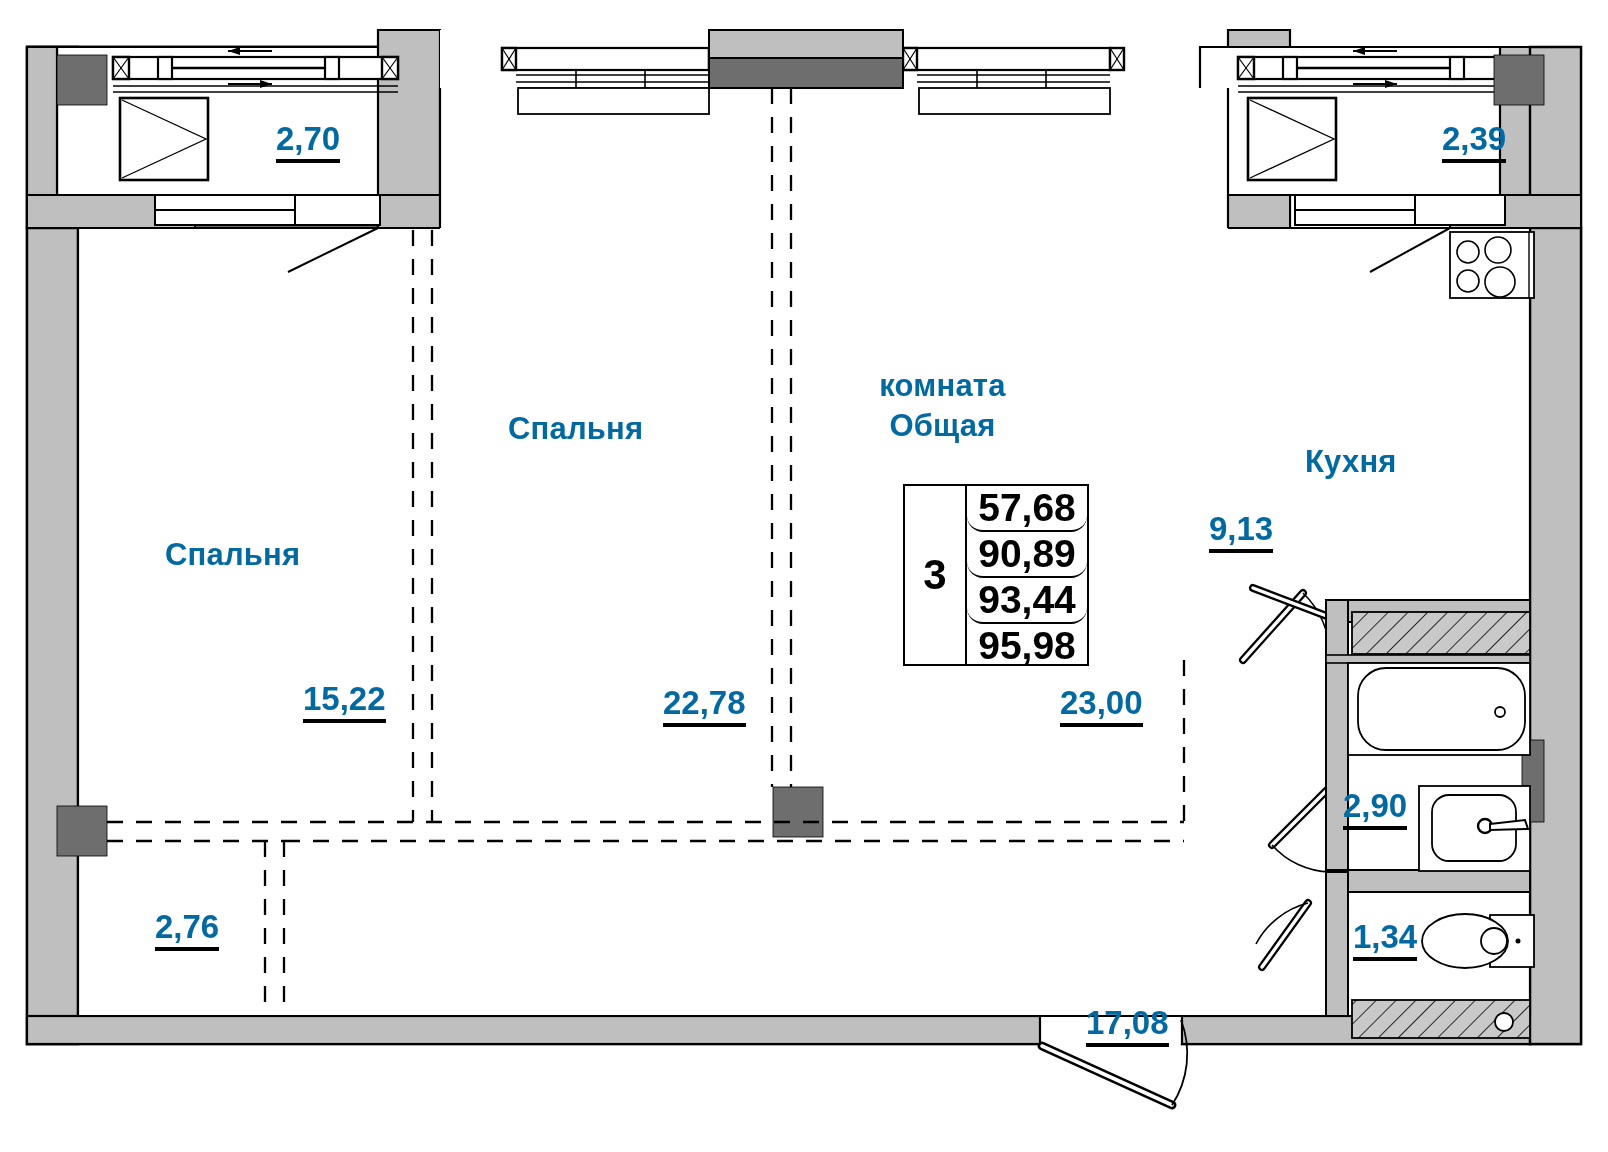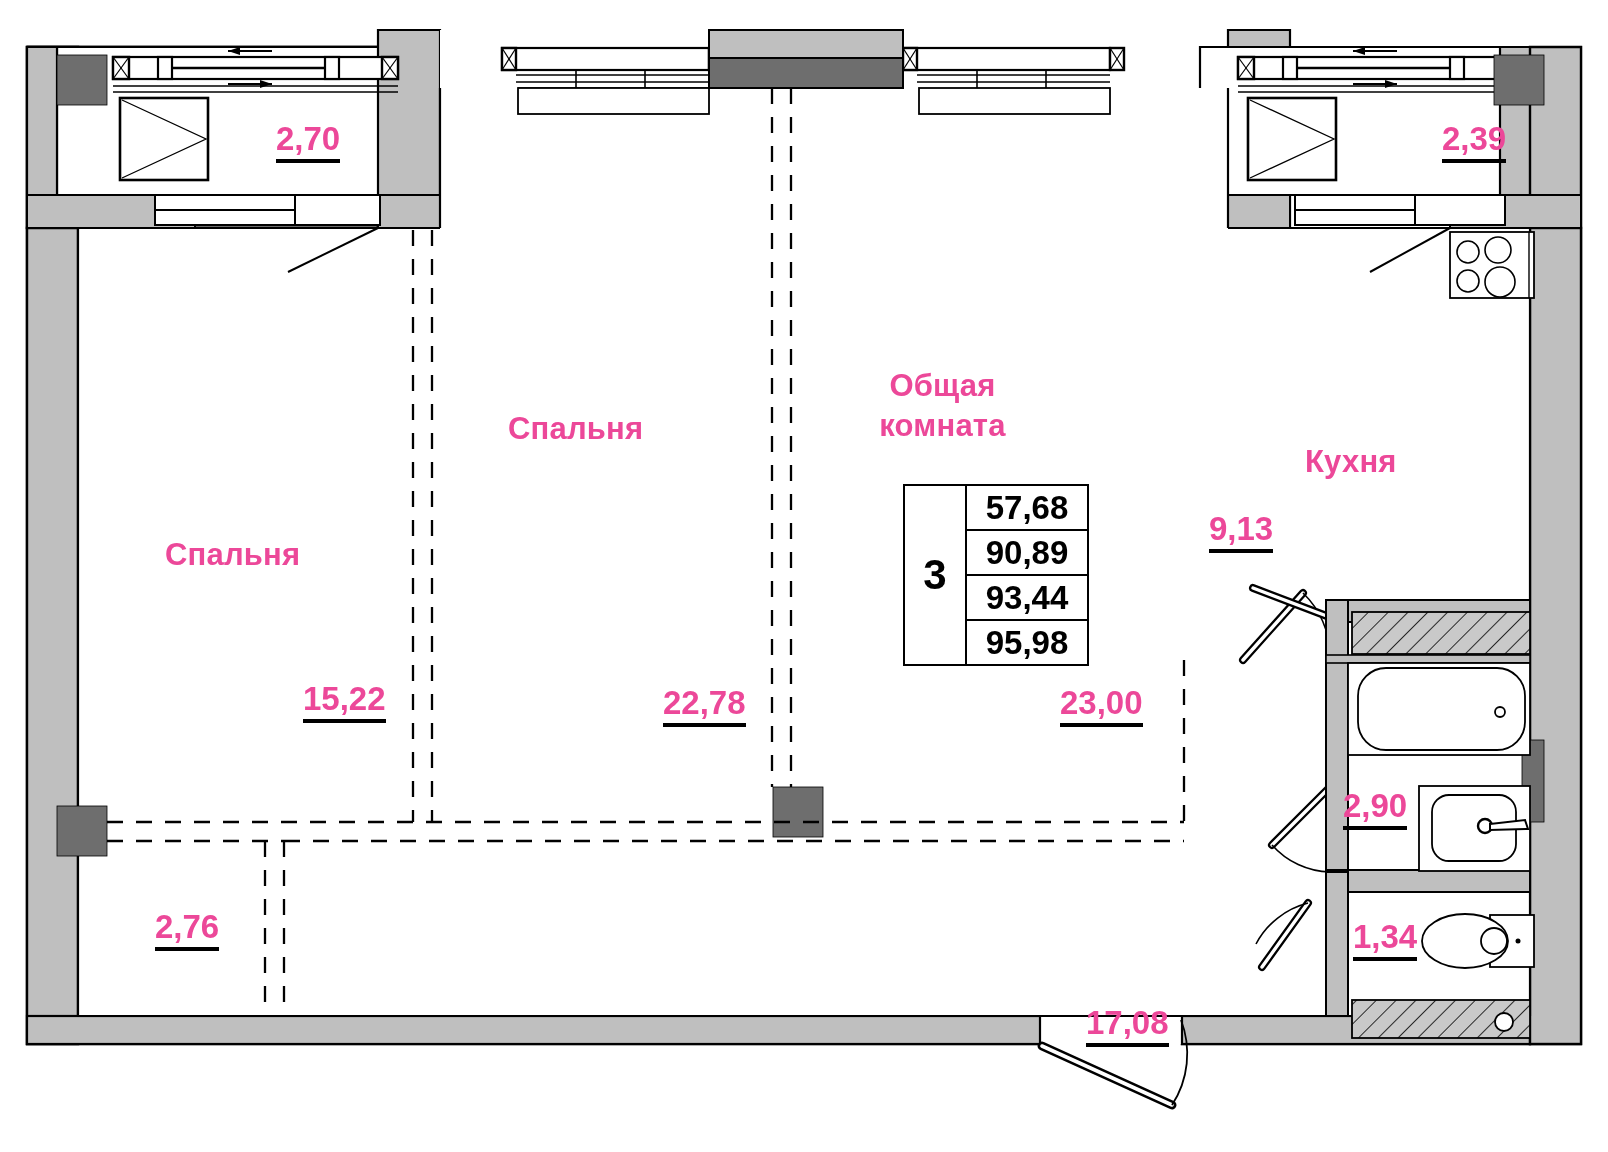--- a/index.html
+++ b/index.html
@@ -1,30 +1,30 @@
 <!DOCTYPE html>
 <html><head>
 <meta charset="utf-8">
 <style>
   html,body{margin:0;padding:0;background:#ffffff;}
   body{font-family:"Liberation Sans",sans-serif;}
   #stage{position:relative;width:1608px;height:1152px;background:#fff;overflow:hidden;}
   #plan{position:absolute;left:0;top:0;width:1608px;height:1152px;}
-  .lbl{position:absolute;color:#ec4899;white-space:nowrap;}
+  .lbl{position:absolute;color:#0369a1;white-space:nowrap;}
   .room-name{font-size:31px;font-weight:bold;letter-spacing:.2px;}
   .room-name.two{line-height:40px;text-align:center;}
   .area{font-size:33px;font-weight:bold;border-bottom:4px solid #000;padding-bottom:1px;}
   
   #flat-table{position:absolute;left:903px;top:484px;width:186px;height:182px;
       border:2.5px solid #000;box-sizing:border-box;display:flex;background:#fff;}
   #flat-rooms{width:62px;display:flex;align-items:center;justify-content:center;
       font-size:42px;font-weight:bold;border-right:2.5px solid #000;box-sizing:border-box;}
   #flat-areas{flex:1;display:flex;flex-direction:column;}
   #flat-areas .frow{flex:1;display:flex;align-items:center;justify-content:center;
-      font-size:33px;font-weight:bold;border-bottom:2.5px solid #000;box-sizing:border-box;}
+      font-size:39px;font-weight:bold;border-bottom:2.5px solid #000;box-sizing:border-box;border-radius:16px;}
   #flat-areas .frow:last-child{border-bottom:none;}
 </style>
 </head>
 <body>
 
 <div id="stage">
 
   <svg id="plan" viewBox="0 0 1608 1152">
     <defs>
       <pattern id="hatch45" width="14" height="14" patternTransform="rotate(45)" patternUnits="userSpaceOnUse">
@@ -274,22 +274,22 @@
     </g>
   </svg>
 
   <div class="lbl room-name" style="left:165px;top:537px;">Спальня</div>
   <div class="lbl area" style="left:303px;top:680px;">15,22</div>
 
   <div class="lbl room-name" style="left:508px;top:411px;">Спальня</div>
   <div class="lbl area" style="left:663px;top:684px;">22,78</div>
 
   <div class="lbl room-name two" style="left:845px;top:366px;width:195px;">
+    <div>комната</div>
     <div>Общая</div>
-    <div>комната</div>
   </div>
   <div class="lbl area" style="left:1060px;top:684px;">23,00</div>
 
   <div class="lbl room-name" style="left:1305px;top:444px;text-align:right;">Кухня</div>
   <div class="lbl area" style="left:1209px;top:498px;margin-top:12px;">9,13</div>
 
   <div class="lbl area" style="left:1086px;top:1004px;">17,08</div>
 
   <div class="lbl area" style="left:1343px;top:787px;text-align:center;">2,90</div>
 

